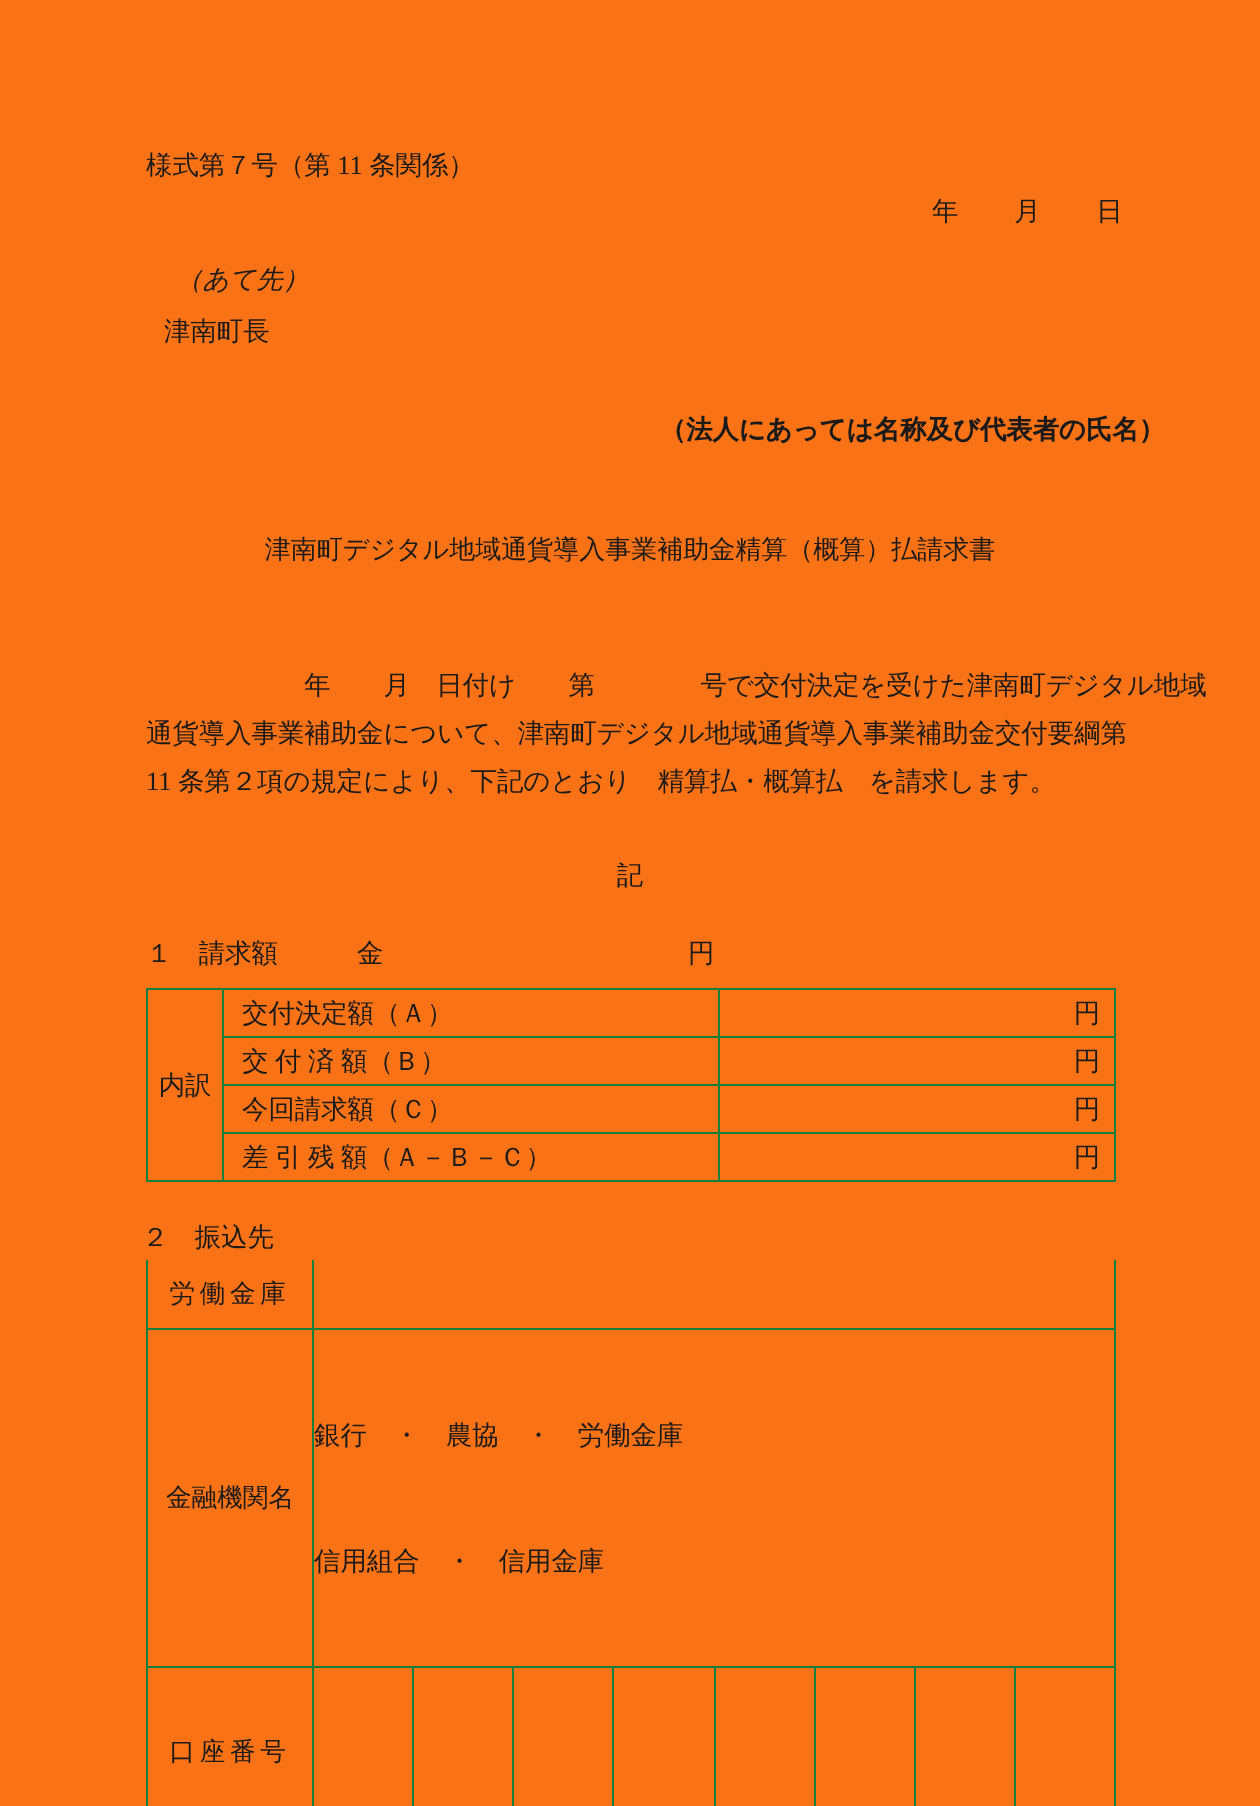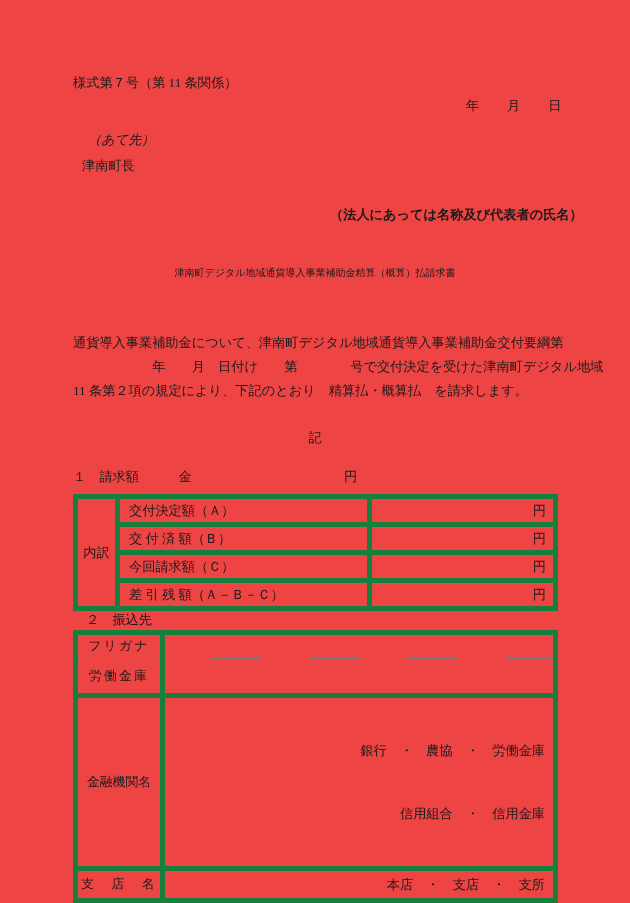--- a/index.html
+++ b/index.html
@@ -12,21 +12,21 @@
     height: 903px;
     position: relative;
     font-family: "Liberation Serif", "DejaVu Serif", serif;
     color: #1a1a1a;
     background: #fbfbfc;
     overflow: hidden;
   }
   .page {
     position: absolute;
     inset: 0;
-    background: #ef4444;
+    background: #f97316;
   }
 
   
   .t { position: absolute; white-space: pre; line-height: 1; }
   .fs13 { font-size: 13.2px; }
 
   
   #form-no     { left: 73px;  top: 76px; }
   #date-line   { left: 466px; top: 99px; letter-spacing: 0.5px; }
   #addressee-label { left: 88px;  top: 133px; font-style: italic; }
@@ -37,21 +37,21 @@
   #seal-mark { position: absolute; left: 218px; top: 0px; font-size: 13.2px; }
 
   #corp-note { left: 330px; top: 208px; font-weight: bold; }
 
   
   #doc-title {
     position: absolute;
     left: 0; right: 0;
     top: 268px;
     text-align: center;
-    font-size: 10px;
+    font-size: 13px;
     white-space: pre;
     line-height: 1;
   }
 
   
   #body-para {
     position: absolute;
     left: 73px;
     top: 331px;
     width: 487px;
@@ -74,21 +74,21 @@
   #sec1-yen     { left: 344px; top: 470px; }
 
   
   table {
     position: absolute;
     border-collapse: collapse;
     font-size: 13.2px;
     table-layout: fixed;
   }
   table td {
-    border: 5px solid #15803d;
+    border: 1px solid #15803d;
     padding: 0;
     vertical-align: middle;
     line-height: 1.15;
   }
 
   
   #breakdown-table {
     left: 73px;
     top: 494px;
     width: 485px;
@@ -103,42 +103,42 @@
     width: 238px;
     padding-left: 9px;
     text-align: left;
   }
   #breakdown-table .amt-cell {
     text-align: right;
     padding-right: 7px;
   }
 
   
-  #sec2-heading { left: 86px; top: 613px; }
+  #sec2-heading { left: 71px; top: 613px; font-family: Liberation Mono, monospace; }
 
   
   #bank-table {
     left: 73px;
     top: 630px;
     width: 485px;
   }
   #bank-table .lbl {
     width: 82px;
     text-align: center;
     font-size: 12.8px;
   }
   #bank-table .r-furigana td { height: 23px; }
   #bank-table .r-furigana td { border-bottom: 1px dotted #7a7a7a; }
   #bank-table .r-meigi td { height: 34px; border-top: none; }
   #bank-table .r-kinyu td { height: 46px; }
   #bank-table .r-shiten td { height: 27px; }
   #bank-table .r-koza td { height: 50px; }
 
   .opts {
-    text-align: right;
+    text-align: left;
     padding-right: 8px;
     white-space: pre;
     line-height: 21px;
   }
   .futsu-cell {
     width: 52px;
     text-align: center;
     white-space: pre;
     line-height: 21px;
     font-size: 12.8px;
@@ -159,22 +159,22 @@
   <div class="t fs13" id="addressee-label">（あて先）</div>
 
   <div class="t fs13" id="addressee-name">津南町長</div>
 
 
   <div class="t fs13" id="corp-note">（法人にあっては名称及び代表者の氏名）</div>
 
   <div id="doc-title">津南町デジタル地域通貨導入事業補助金精算（概算）払請求書</div>
 
   <div id="body-para">
+    <span class="ln">　　　　　　年　　月　日付け　　第　　　　号で交付決定を受けた津南町デジタル地域</span>
     <span class="ln">通貨導入事業補助金について、津南町デジタル地域通貨導入事業補助金交付要綱第</span>
-    <span class="ln">　　　　　　年　　月　日付け　　第　　　　号で交付決定を受けた津南町デジタル地域</span>
     <span class="ln">11 条第２項の規定により、下記のとおり　精算払・概算払　を請求します。</span>
   </div>
 
   <div id="ki-marker">記</div>
 
   <div class="t fs13" id="sec1-heading">１　請求額　　　金</div>
 
   <div class="t fs13" id="sec1-yen">円</div>
 
   <table id="breakdown-table">
@@ -196,39 +196,31 @@
         <td class="item-cell">差 引 残 額（Ａ－Ｂ－Ｃ）</td>
         <td class="amt-cell">円</td>
       </tr>
     </tbody>
   </table>
 
   <div class="t fs13" id="sec2-heading">２　振込先</div>
 
   <table id="bank-table">
     <tbody>
-      <tr class="r-furigana">
-        <td class="lbl spaced">フリガナ</td>
-        <td colspan="8"></td>
-      </tr>
       <tr class="r-meigi">
         <td class="lbl spaced">労働金庫</td>
         <td colspan="8"></td>
       </tr>
       <tr class="r-kinyu">
         <td class="lbl">金融機関名</td>
         <td class="opts" colspan="8">
           <div>銀行　・　農協　・　労働金庫</div>
           <div>信用組合　・　信用金庫</div>
         </td>
       </tr>
-      <tr class="r-shiten">
-        <td class="lbl spaced">支　店　名</td>
-        <td class="opts" colspan="8">本店　・　支店　・　支所</td>
-      </tr>
       <tr class="r-koza">
         <td class="lbl spaced">口座番号</td>
         <td class="futsu-cell">
           
           
         </td>
         <td class="digit-cell"></td>
         <td class="digit-cell"></td>
         <td class="digit-cell"></td>
         <td class="digit-cell"></td>

